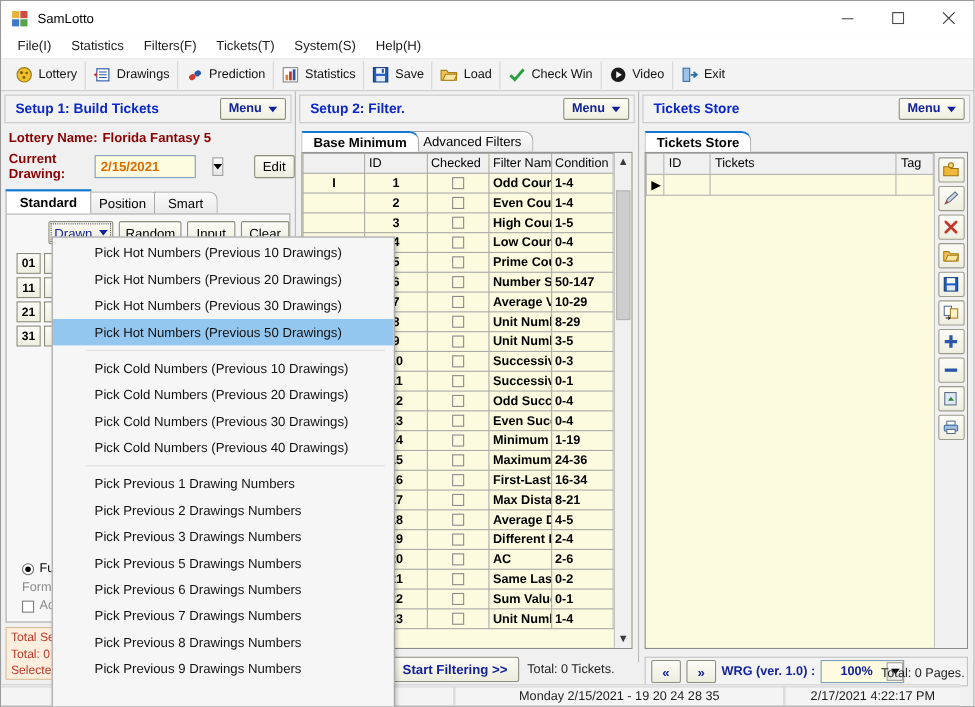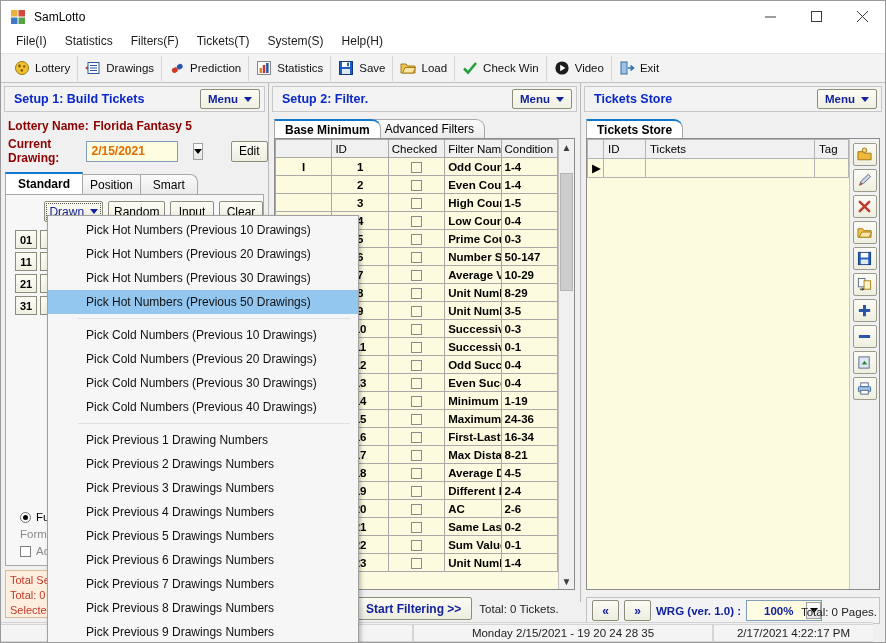--- a/index.html
+++ b/index.html
@@ -918,21 +918,20 @@
       <div class="ditem hl">Pick Hot Numbers (Previous 50 Drawings)</div>
       <div class="dsep"></div>
       <div class="ditem">Pick Cold Numbers (Previous 10 Drawings)</div>
       <div class="ditem">Pick Cold Numbers (Previous 20 Drawings)</div>
       <div class="ditem">Pick Cold Numbers (Previous 30 Drawings)</div>
       <div class="ditem">Pick Cold Numbers (Previous 40 Drawings)</div>
       <div class="dsep"></div>
       <div class="ditem">Pick Previous 1 Drawing Numbers</div>
       <div class="ditem">Pick Previous 2 Drawings Numbers</div>
       <div class="ditem">Pick Previous 3 Drawings Numbers</div>
-      <div class="ditem">Pick Previous 4 Drawings Numbers</div>
       <div class="ditem">Pick Previous 5 Drawings Numbers</div>
       <div class="ditem">Pick Previous 6 Drawings Numbers</div>
       <div class="ditem">Pick Previous 7 Drawings Numbers</div>
       <div class="ditem">Pick Previous 8 Drawings Numbers</div>
       <div class="ditem">Pick Previous 9 Drawings Numbers</div>
     </div>
 
 </div>
 
 </body></html>

